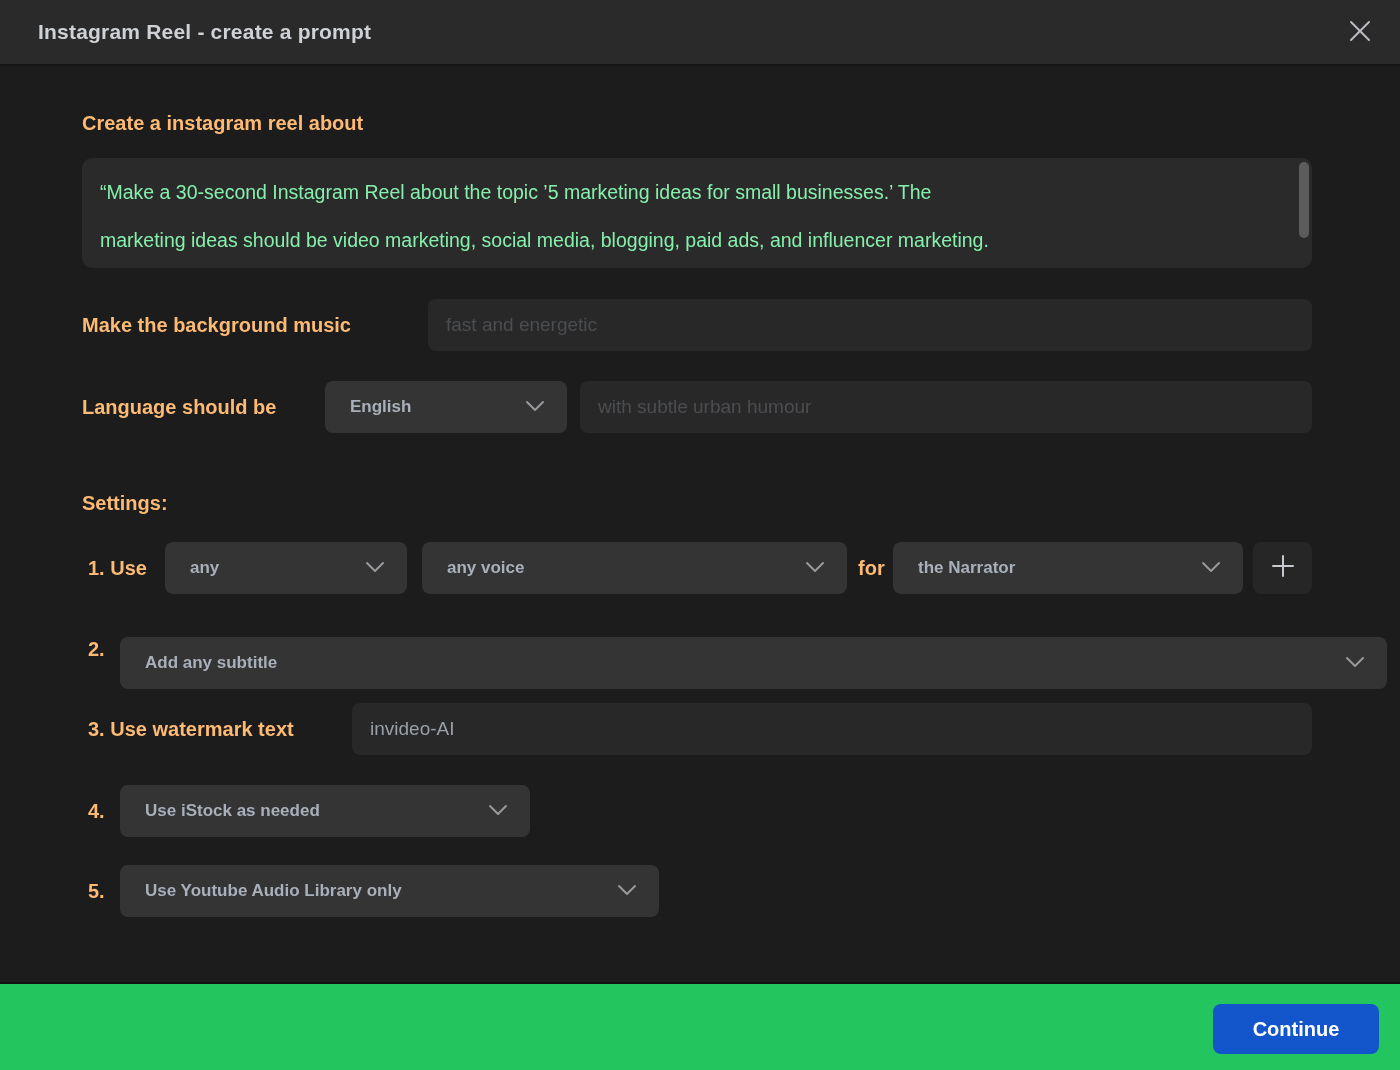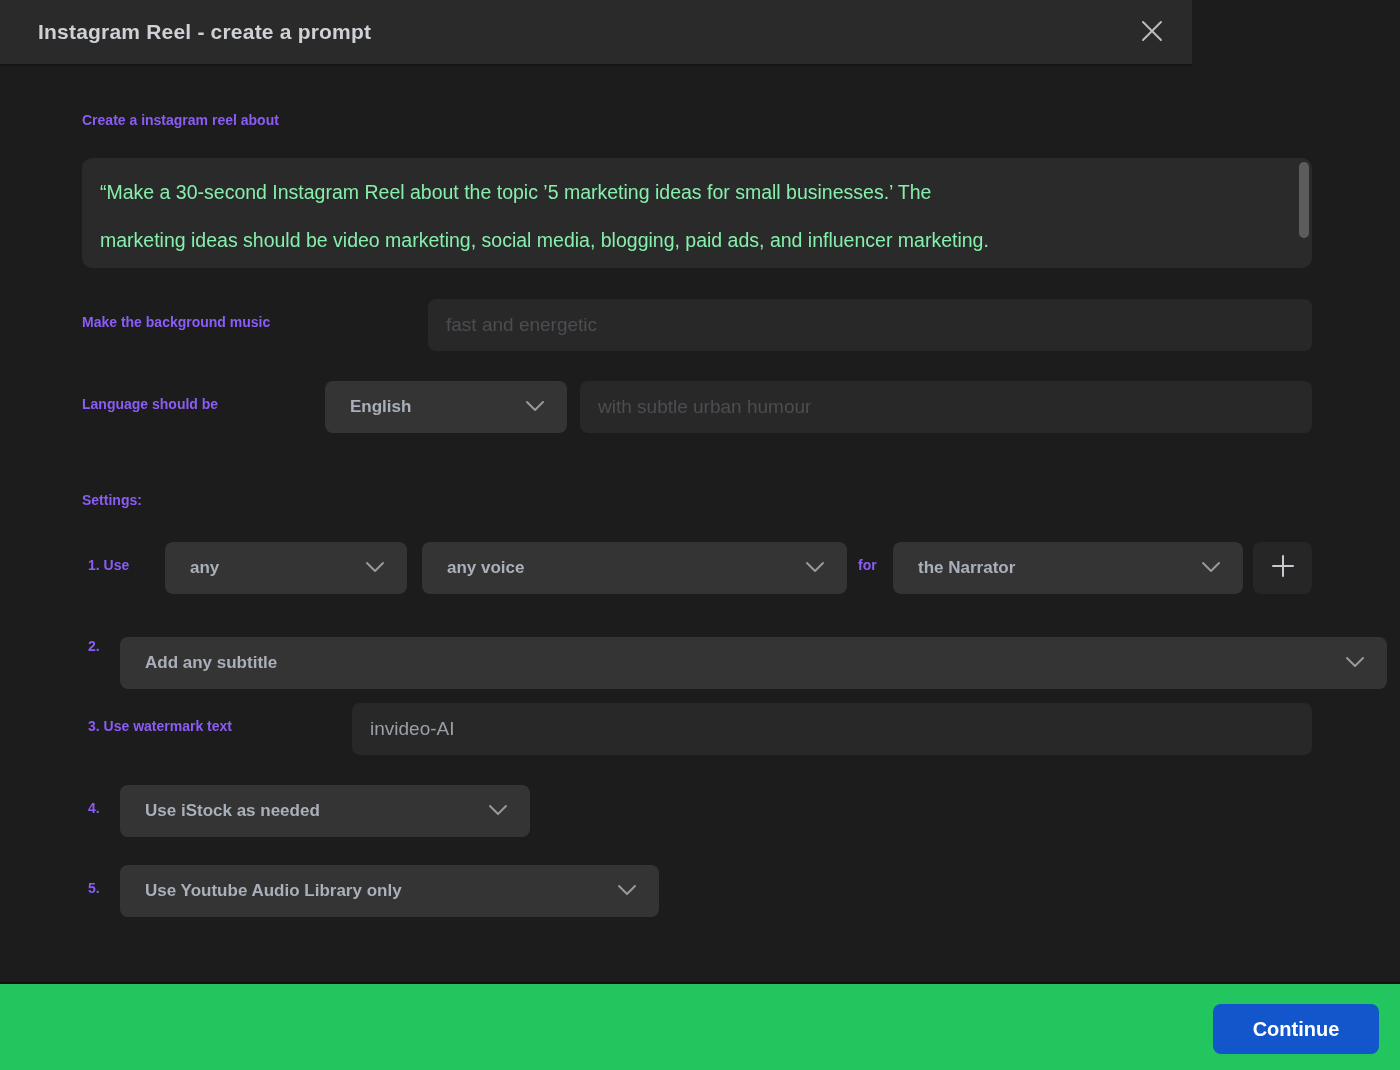--- a/index.html
+++ b/index.html
@@ -4,33 +4,33 @@
 <style>
   html,body{margin:0;padding:0;}
   body{
     width:1400px;height:1070px;position:relative;overflow:hidden;
     background:#1c1c1c;
     font-family:"Liberation Sans", sans-serif;
     -webkit-font-smoothing:antialiased;
   }
   
   .dlg-header{
-    position:absolute;top:0;left:0;width:1192px;height:66px;
+    position:absolute;top:0;left:0;width:1400px;height:66px;
     background:#2a2a2a;border-bottom:2px solid #141414;box-sizing:border-box;
   }
   .dlg-title{
     position:absolute;left:38px;top:20px;
     font-size:21px;font-weight:bold;color:#ced1d5;letter-spacing:.2px;
   }
   .close-btn{
     position:absolute;right:24px;top:17px;width:32px;height:32px;
     display:flex;align-items:center;justify-content:center;cursor:pointer;
   }
   
-  .lbl{position:absolute;font-size:14px;font-weight:bold;color:#8b5cf6;}
+  .lbl{position:absolute;font-size:20px;font-weight:bold;color:#fdba74;}
   .field{
     position:absolute;height:52px;border-radius:8px;background:#282828;
     box-sizing:border-box;border:none;outline:none;
     font-family:"Liberation Sans", sans-serif;
     font-size:19px;color:#9aa0a8;padding:0 0 0 18px;
   }
   .field::placeholder{color:#4b4d51;opacity:1;}
   .select{
     position:absolute;height:52px;border-radius:8px;background:#343434;
     display:flex;align-items:center;cursor:pointer;box-sizing:border-box;

